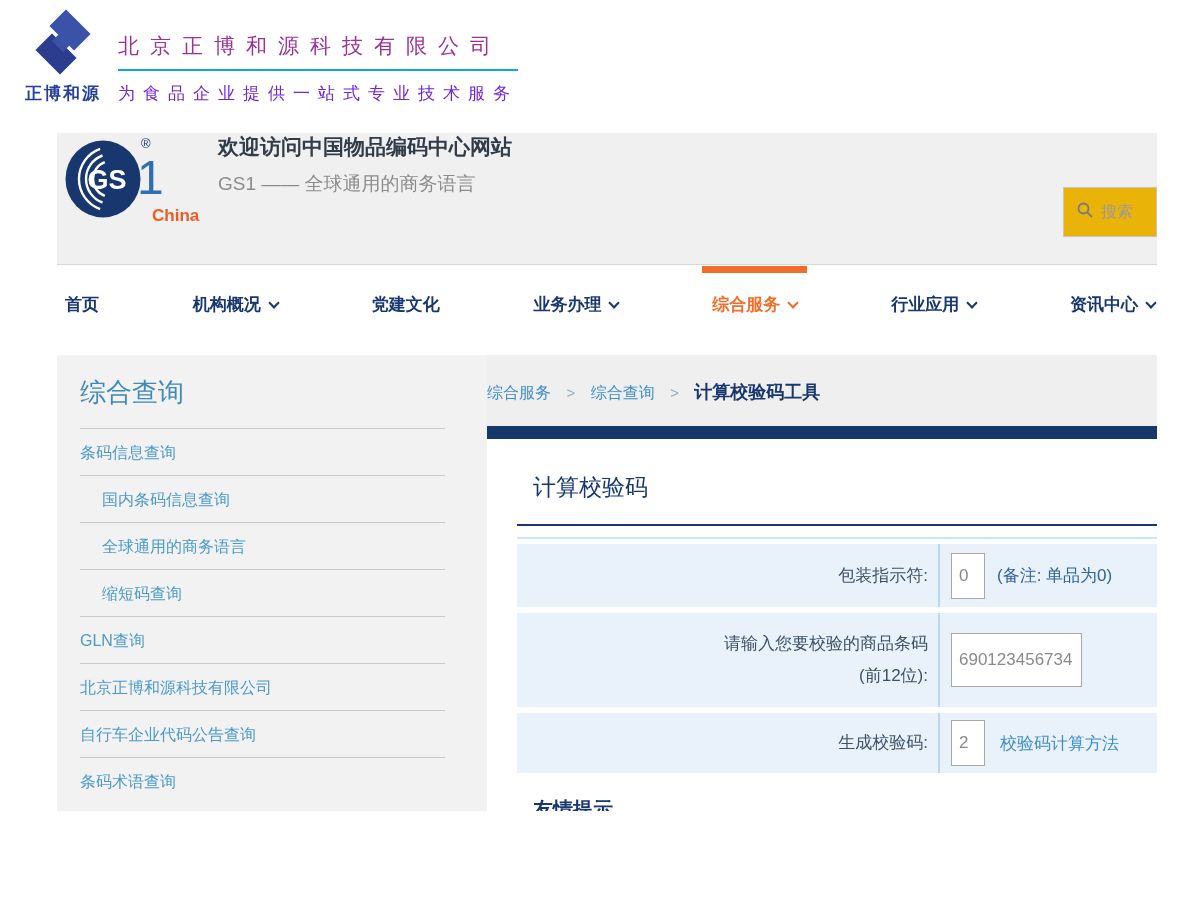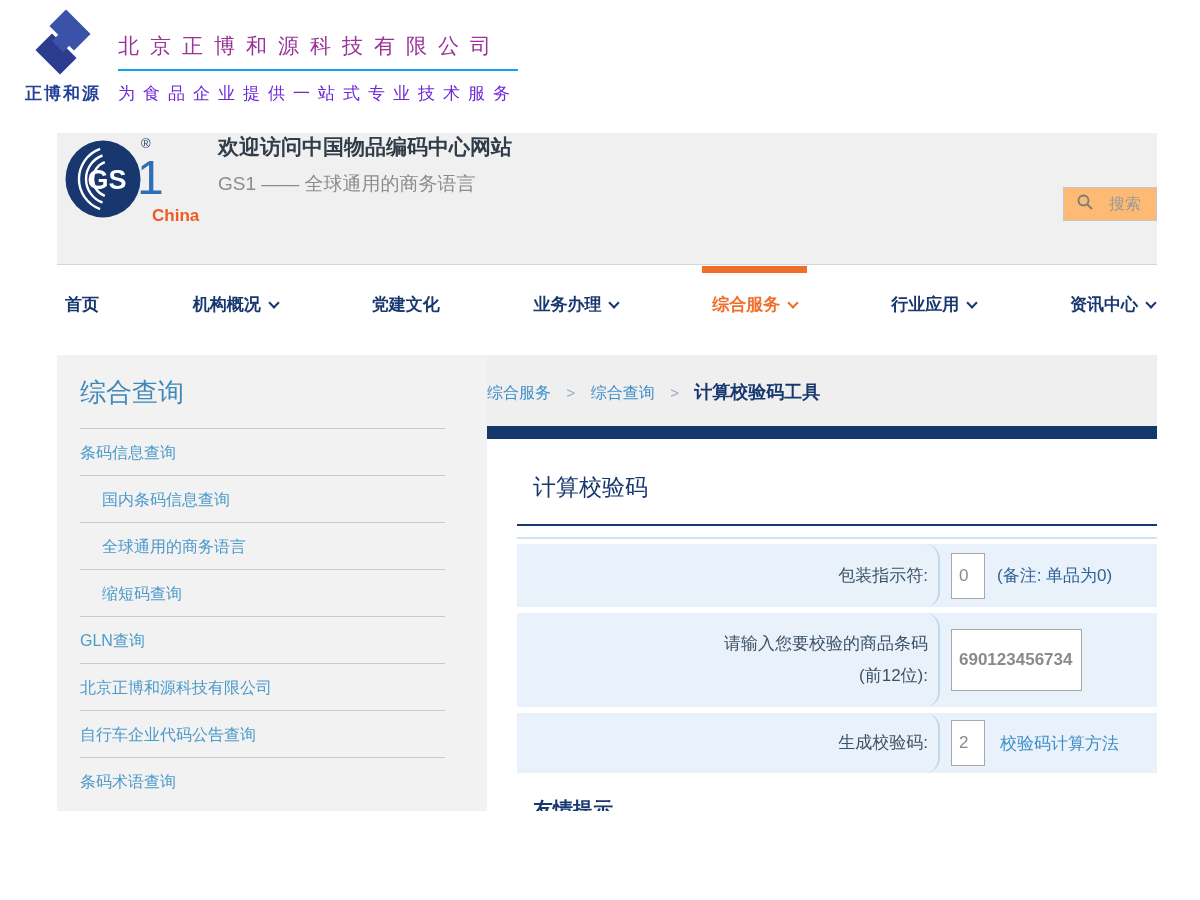--- a/index.html
+++ b/index.html
@@ -22,22 +22,22 @@
 
   
   .band { height:132px; background:#f0f0f0; border-bottom:1px solid #d6d6d6; position:relative; }
   .gs1 { position:absolute; left:8px; top:7px; width:220px; height:122px; }
   .gs1-one { position:absolute; left:72px; top:10px; font-size:48px; color:#2f6db5; }
   .gs1-reg { position:absolute; left:76px; top:-4px; font-size:13px; color:#17376e; }
   .gs1-china { position:absolute; left:87px; top:66px; font-size:17px; font-weight:bold; color:#f05b25; }
   .welcome { position:absolute; left:161px; top:0; white-space:nowrap; }
   .welcome-title { font-size:21px; font-weight:bold; color:#313c49; }
   .welcome-sub { font-size:19px; color:#8c8c8c; margin-top:10px; }
-  .search-box { position:absolute; right:0; top:54px; width:94px; height:34px; background:#fdba74;
-    border:1px solid #c6c6c6; display:flex; align-items:center; padding-left:13px;gap:8px; }
+  .search-box { position:absolute; right:0; top:54px; width:94px; height:50px; background:#eab308;
+    border:1px solid #c6c6c6; display:flex; align-items:center; padding-left:13px; }
   .search-box input { border:none; outline:none; width:52px; font-size:16px; color:#555;
     margin-left:8px; background:transparent; font-family:inherit; }
   .search-box input::placeholder { color:#9a9a9a; }
 
   
   .nav { height:90px; background:#fff; }
   .nav ul { list-style:none; display:flex; justify-content:space-between; padding:0 2px 0 8px; height:100%;text-align:center; }
   .nav li { position:relative; padding-top:28px; font-size:17px; font-weight:bold;
     color:#17376e; cursor:pointer; white-space:nowrap; }
   .nav li.active { color:#f06d2a; }
@@ -65,27 +65,27 @@
   .navybar { height:13px; background:#14386b; }
   .content { flex:1; background:#fff; padding-left:30px; overflow:hidden; }
   .content h2 { margin:33px 0 0 16px; font-size:23px; font-weight:500; color:#17376e; }
   .rule { border-top:2px solid #17376e; margin-top:21px; }
 
   .ftable { margin-top:11px; border-top:2px solid #cfe4f5; padding-top:5px; }
   .frow { display:flex; background:#e9f2fb; margin-bottom:6px; }
   .row1 { height:63px; } .row2 { height:94px; } .row3 { height:60px; }
   .flabel { width:423px; border-right:2px solid #bcd7ee; display:flex; flex-direction:column;
     justify-content:center; align-items:flex-end; padding-right:10px; color:#3d5166;
-    font-size:17px; line-height:22px;border-radius:15px; }
+    font-size:17px; line-height:22px; }
   .flabel .line2 { margin-top:10px; }
   .fvalue { flex:1; display:flex; align-items:center; padding-left:11px; min-width:0; }
   .fvalue input { border:1px solid #a9a9a9; background:#fff; color:#8a8a8a; font-size:17px;
     padding-left:7px; font-family:inherit; }
   .in-small { width:34px; height:46px; }
-  .in-big { width:131px; height:62px;font-weight:bold; }
+  .in-big { width:131px; height:54px; }
   .note { color:#2e6399; font-size:17px; margin-left:12px; white-space:nowrap; }
   .calc-link { color:#3d8ec9; font-size:17px; margin-left:15px; text-decoration:none; cursor:pointer; white-space:nowrap; }
   .tips { margin:23px 0 0 16px; font-size:20px; font-weight:bold; color:#17376e; }
 </style>
 </head>
 <body>
 
 <div class="brand">
   <div class="brand-logo-col">
     <span>

